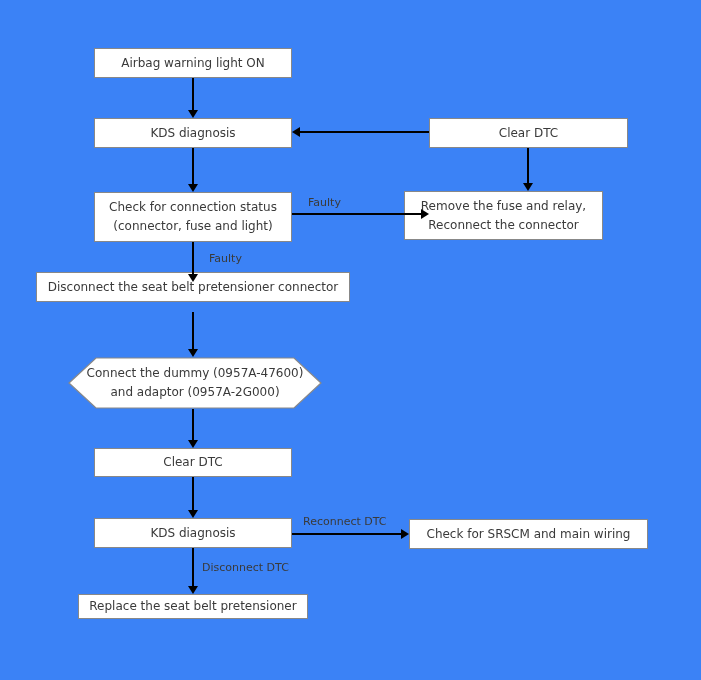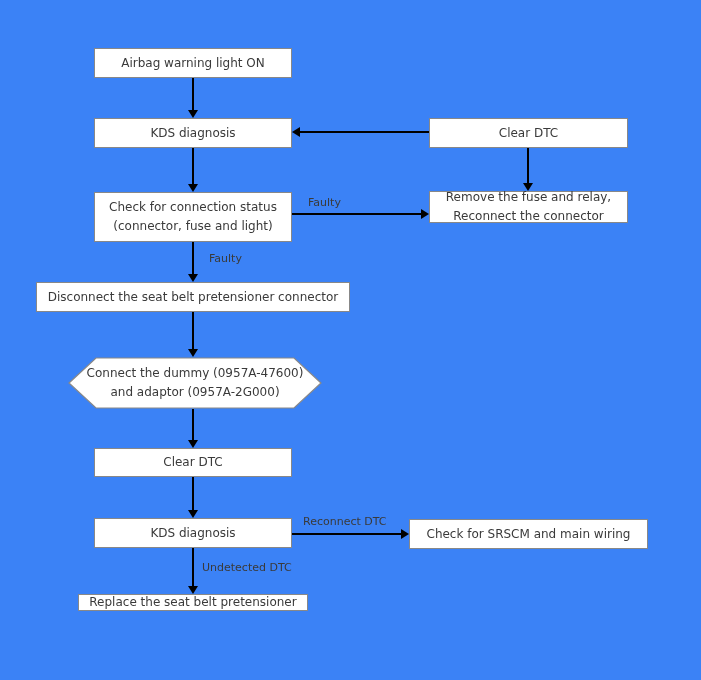--- a/index.html
+++ b/index.html
@@ -76,41 +76,41 @@
   
   <div class="box" style="left:94px;top:48px;width:198px;height:30px">Airbag warning light ON</div>
 
   <div class="box" style="left:94px;top:118px;width:198px;height:30px">KDS diagnosis</div>
 
   <div class="box" style="left:429px;top:118px;width:199px;height:30px">Clear DTC</div>
 
   <div class="box" style="left:94px;top:192px;width:198px;height:50px">Check for connection status
 (connector, fuse and light)</div>
 
-  <div class="box" style="left:429px;top:191px;width:199px;height:32px">Remove the fuse and relay,
+  <div class="box" style="left:404px;top:191px;width:199px;height:49px">Remove the fuse and relay,
 Reconnect the connector</div>
 
-  <div class="box" style="left:36px;top:282px;width:314px;height:30px">Disconnect the seat belt pretensioner connector</div>
+  <div class="box" style="left:36px;top:272px;width:314px;height:30px">Disconnect the seat belt pretensioner connector</div>
 
   
   <div class="hex-wrap" style="left:68px;top:357px;width:254px;height:52px">
     <svg width="254" height="52" viewBox="0 0 254 52">
       <polygon points="1,26 28,1 226,1 253,26 226,51 28,51" fill="#ffffff" stroke="#888888" stroke-width="1.2"></polygon>
     </svg>
     <div class="hex-label">Connect the dummy (0957A-47600)
 and adaptor (0957A-2G000)</div>
   </div>
 
   <div class="box" style="left:94px;top:448px;width:198px;height:29px">Clear DTC</div>
 
   <div class="box" style="left:94px;top:518px;width:198px;height:30px">KDS diagnosis</div>
 
   <div class="box" style="left:409px;top:519px;width:239px;height:30px">Check for SRSCM and main wiring</div>
 
-  <div class="box" style="left:78px;top:594px;width:230px;height:17px">Replace the seat belt pretensioner</div>
+  <div class="box" style="left:78px;top:594px;width:230px;height:25px">Replace the seat belt pretensioner</div>
 
   
   <div style="display:contents">
     <div class="ln" style="left:192px;top:78px;width:2px;height:33px"></div>
     <div class="hd hd-down" style="left:188px;top:110px"></div>
   </div>
 
   <div style="display:contents">
     <div class="ln" style="left:300px;top:131px;width:129px;height:2px"></div>
     <div class="hd hd-left" style="left:292px;top:127px"></div>
@@ -161,15 +161,15 @@
     <div class="hd hd-down" style="left:188px;top:586px"></div>
   </div>
 
   
   <div class="edge-label centered" style="left:308px;top:196px;width:80px">Faulty</div>
 
   <div class="edge-label" style="left:209px;top:252px">Faulty</div>
 
   <div class="edge-label centered" style="left:303px;top:515px;width:80px">Reconnect DTC</div>
 
-  <div class="edge-label" style="left:202px;top:561px">Undetected DTC</div>
+  <div class="edge-label" style="left:202px;top:561px">Disconnect DTC</div>
 
 </div>
 
 </body></html>

